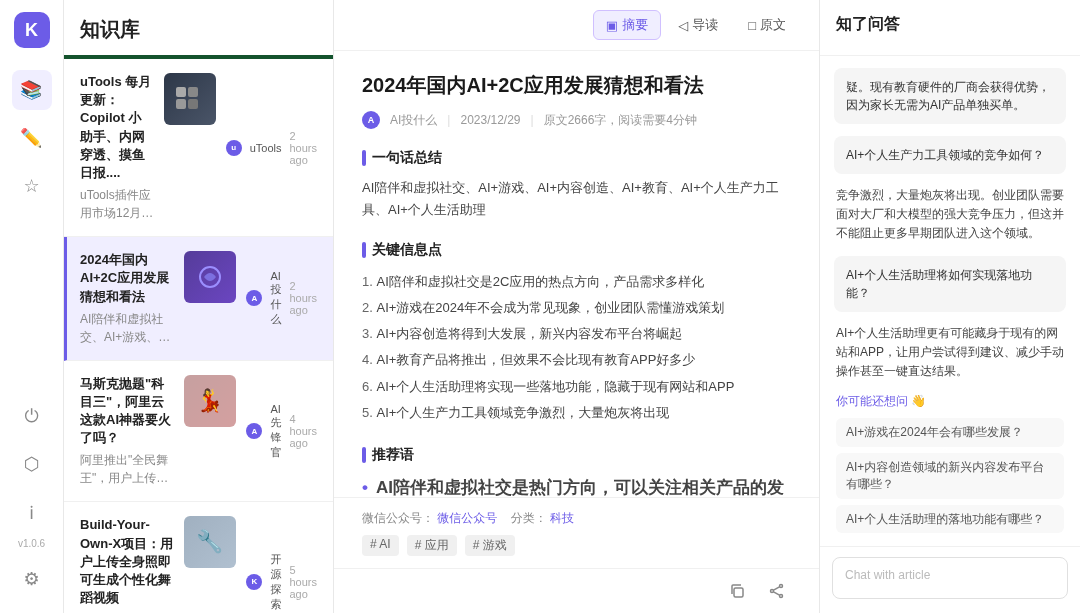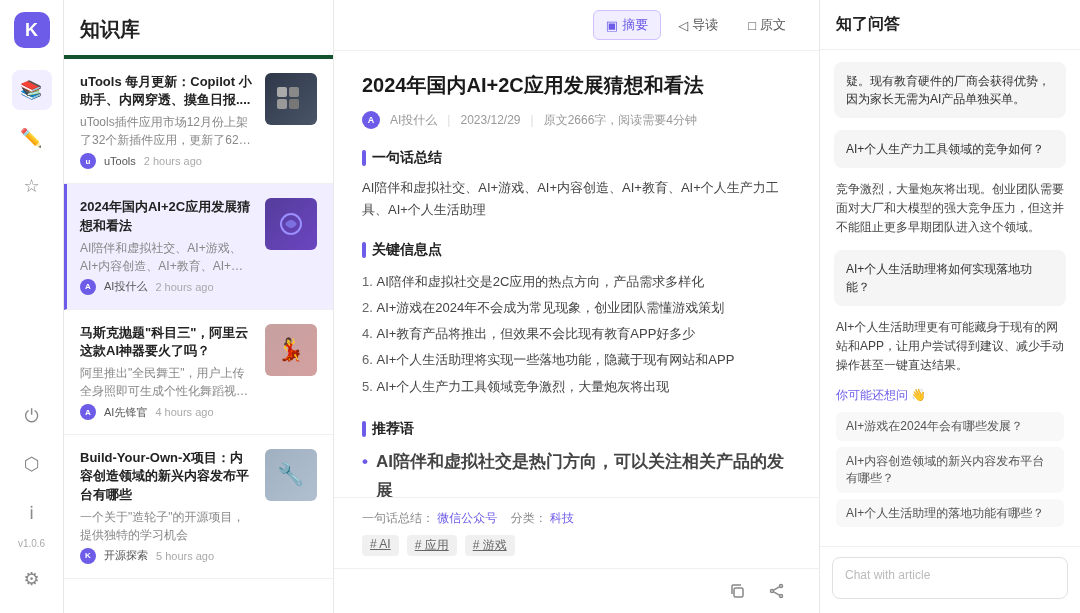--- a/index.html
+++ b/index.html
@@ -94,22 +94,22 @@
     }
     .articles-scroll {
       overflow-y: auto;
       flex: 1;
     }
     .article-card {
       padding: 14px 16px;
       border-bottom: 1px solid #f0f0f0;
       cursor: pointer;
       display: flex;
-      flex-direction: column;
-      gap: 4px;
+      flex-direction: row;
+      gap: 10px;
     }
     .article-card.active { background: #f0eeff; border-left: 3px solid #6c5ce7; padding-left: 13px; }
     .article-card-header {
       display: flex;
       gap: 10px;
       align-items: flex-start;
     }
     .article-card-text { flex: 1; }
     .article-card-title {
       font-size: 13px;
@@ -307,21 +307,20 @@
     }
     .source-link { color: #6c5ce7; text-decoration: none; cursor: pointer; }
     .tag-row { margin-top: 8px; display: flex; gap: 8px; flex-wrap: wrap; }
     .tag {
       background: #f0f0f0;
       color: #666;
       border-radius: 4px;
       padding: 2px 8px;
       font-size: 12px;
       cursor: pointer;
-      text-decoration: underline;
     }
     .detail-actions {
       display: flex;
       justify-content: flex-end;
       padding: 8px 28px;
       gap: 12px;
       border-top: 1px solid #f0f0f0;
     }
     .action-icon-btn {
       width: 28px;
@@ -338,21 +337,21 @@
     
     .chat-panel {
       width: 260px;
       background: #fff;
       display: flex;
       flex-direction: column;
       height: 613px;
       flex-shrink: 0;
     }
     .chat-header {
-      padding: 14px 16px 14px 16px;
+      padding: 14px 16px 20px 16px;
       font-size: 16px;
       font-weight: 700;
       color: #222;
       border-bottom: 1px solid #f0f0f0;
     }
     .chat-messages {
       flex: 1;
       overflow-y: auto;
       padding: 12px 14px;
       display: flex;
@@ -501,21 +500,21 @@
               <span>A</span>
             </div>
           <span class="source-name">AI先锋官</span>
           <span>4 hours ago</span>
         </div>
       </div>
 
       <div class="article-card">
         <div class="article-card-header">
           <div class="article-card-text">
-            <div class="article-card-title">Build-Your-Own-X项目：内容创造领域的新兴内容发布平台有哪些</div>
+            <div class="article-card-title">Build-Your-Own-X项目：用户上传全身照即可生成个性化舞蹈视频</div>
             <div class="article-card-desc">一个关于"造轮子"的开源项目，提供独特的学习机会</div>
           </div>
           <div class="article-card-thumb thumb-build">
             <span style="font-size:22px;">🔧</span>
           </div>
         </div>
         <div class="article-card-footer">
           <div class="source-icon">
               <span>K</span>
             </div>
@@ -565,20 +564,21 @@
       </div>
 
       <div class="section-block">
         <div class="section-title">
           <span class="section-icon"></span>
           <span>关键信息点</span>
         </div>
         <ol class="key-list">
           <li data-num="1">AI陪伴和虚拟社交是2C应用的热点方向，产品需求多样化</li>
           <li data-num="2">AI+游戏在2024年不会成为常见现象，创业团队需懂游戏策划</li>
+          <li data-num="3">AI+内容创造将得到大发展，新兴内容发布平台将崛起</li>
           <li data-num="4">AI+教育产品将推出，但效果不会比现有教育APP好多少</li>
           <li data-num="6">AI+个人生活助理将实现一些落地功能，隐藏于现有网站和APP</li>
           <li data-num="5">AI+个人生产力工具领域竞争激烈，大量炮灰将出现</li>
         </ol>
       </div>
 
       <div class="section-block">
         <div class="section-title">
           <span class="section-icon"></span>
           <span>推荐语</span>
@@ -586,21 +586,21 @@
         <ul class="suggest-list">
           <li>AI陪伴和虚拟社交是热门方向，可以关注相关产品的发展</li>
           <li>AI+游戏需要懂游戏策划，创业团队应自我评估</li>
 
         </ul>
       </div>
     </div>
 
     <div class="detail-footer">
       <div>
-        <span>一句话总结：</span>
+        <span>微信公众号：</span>
         <a class="source-link">微信公众号</a>
         &nbsp;&nbsp;
         <span>分类：</span>
         <a class="source-link">科技</a>
       </div>
       <div class="tag-row">
         <span class="tag"># AI</span>
         <span class="tag"># 应用</span>
         <span class="tag"># 游戏</span>
       </div>

